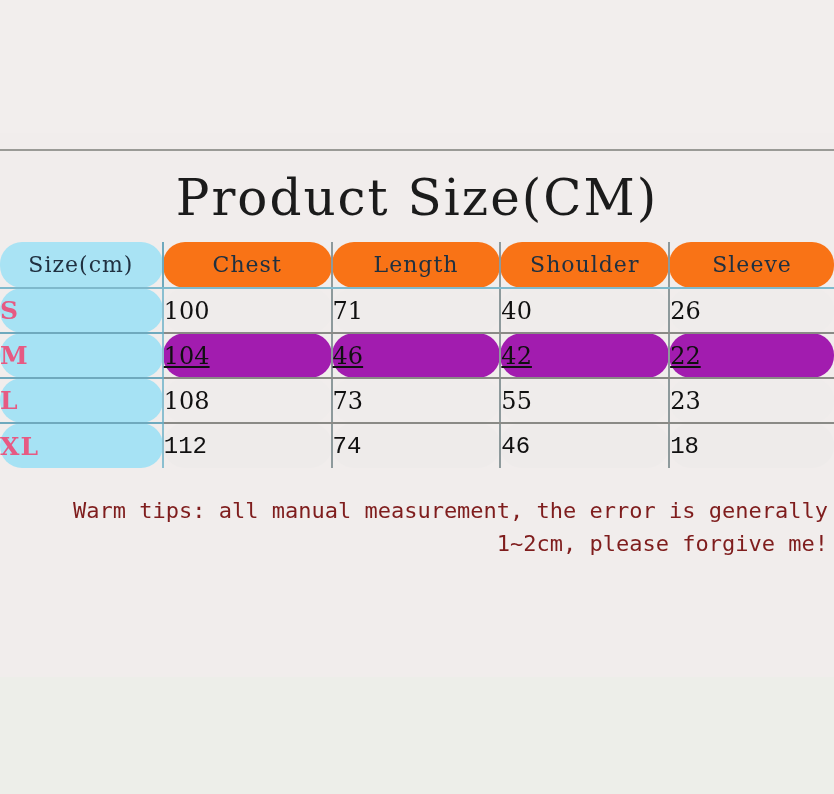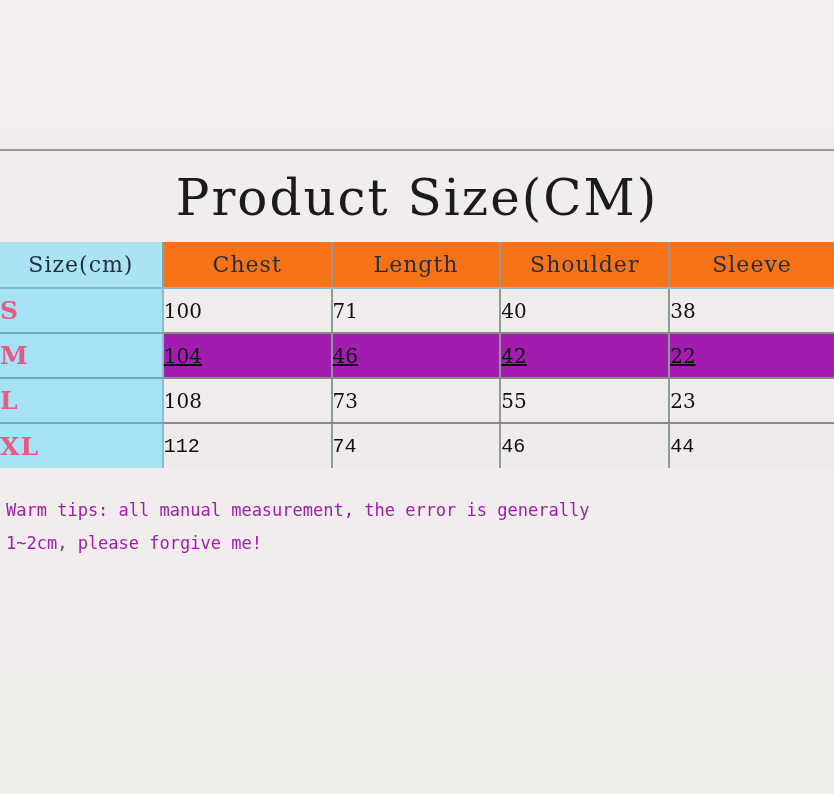--- a/index.html
+++ b/index.html
@@ -67,20 +67,21 @@
   table.size-table col.c-data   { width: 168px; }
   table.size-table col.c-last   { width: 164px; }
 
   table.size-table th,
   table.size-table td {
     height: 45px;
     vertical-align: middle;
     border-right: 2px solid #8e9a9c;
     border-bottom: 2px solid #8a8a86;
     font-weight: normal;
+    border-radius: 22px;
   }
   table.size-table th:last-child,
   table.size-table td:last-child { border-right: none; }
 
   
   table.size-table thead th {
     background: #f97316;
     color: #203040;
     font-size: 22px;
     letter-spacing: 1px;
@@ -100,36 +101,36 @@
     font-weight: bold;
     letter-spacing: 1px;
     border-right: 2px solid #8bbfd0;
     border-bottom: 2px solid #6fa9bd;
   }
 
   
   table.size-table td.num {
     background: #efeceb;
     color: #101010;
-    font-size: 20px;
+    font-size: 24px;
   }
   table.size-table tbody tr:nth-child(2) td.num { background: #a21caf; text-decoration: underline; }
   table.size-table tbody tr:nth-child(4) td.num { background: #eeebea; font-family: Liberation Mono, monospace; }
   table.size-table tbody tr:last-child td.num,
   table.size-table tbody tr:last-child td.sizecell { border-bottom: none; }
 
   
   .tips {
     margin-top: 26px;
     padding: 0 6px;
-    text-align: left;
+    text-align: right;
     font-family: "DejaVu Sans Mono", "Liberation Mono", monospace;
-    font-size: 17px;
+    font-size: 22px;
     line-height: 33px;
-    color: #a21caf;
+    color: #7f1d1d;
     letter-spacing: 0px;
   }
   .tips .line { display: block; white-space: nowrap; }
 
   
   .bottom-blank {
     position: absolute;
     left: 0;
     top: 677px;
     width: 834px;
@@ -164,42 +165,42 @@
           <th>Shoulder</th>
           <th>Sleeve</th>
         </tr>
       </thead>
       <tbody>
         <tr>
           <td class="sizecell">S</td>
           <td class="num">100</td>
           <td class="num">71</td>
           <td class="num">40</td>
-          <td class="num">38</td>
+          <td class="num">26</td>
         </tr>
         <tr>
           <td class="sizecell">M</td>
           <td class="num">104</td>
           <td class="num">46</td>
           <td class="num">42</td>
           <td class="num">22</td>
         </tr>
         <tr>
           <td class="sizecell">L</td>
           <td class="num">108</td>
           <td class="num">73</td>
           <td class="num">55</td>
           <td class="num">23</td>
         </tr>
         <tr>
           <td class="sizecell">XL</td>
           <td class="num">112</td>
           <td class="num">74</td>
           <td class="num">46</td>
-          <td class="num">44</td>
+          <td class="num">18</td>
         </tr>
       </tbody>
     </table>
 
     <div class="tips">
       <span class="line">Warm tips: all manual measurement,  the error is generally</span>
       <span class="line">1~2cm, please forgive me!</span>
     </div>
 
   </div>

